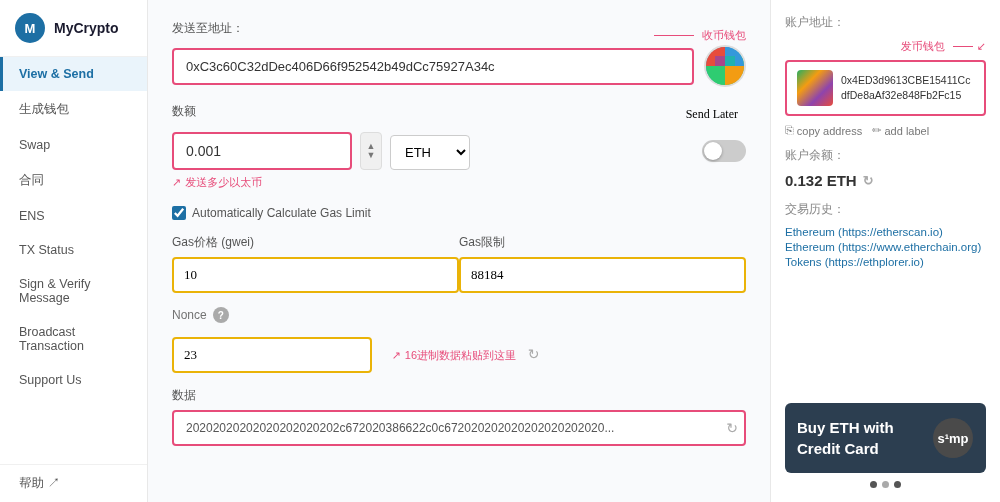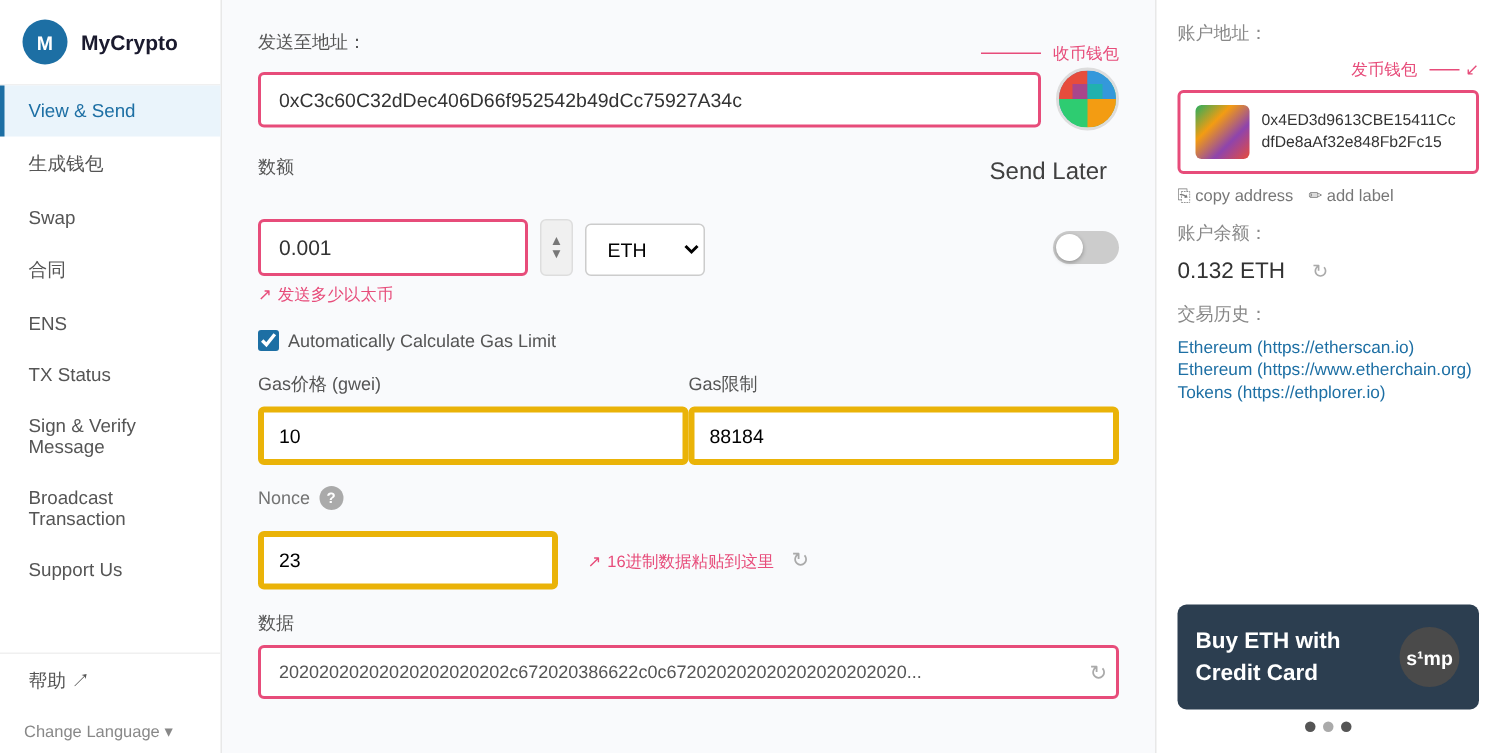--- a/index.html
+++ b/index.html
@@ -36,21 +36,21 @@
       padding: 10px 16px;
       cursor: pointer;
       color: #555;
       font-size: 12.5px;
       border-left: 3px solid transparent;
     }
     .nav-item.active {
       color: #1d6fa4;
       border-left-color: #1d6fa4;
       background: #eaf4fb;
-      font-weight: 400;
+      font-weight: 700;
     }
     .nav-item.link-item {
       display: flex;
       align-items: center;
       gap: 4px;
     }
     .nav-spacer { flex: 1; }
     .nav-bottom { border-top: 1px solid #f0f0f0; }
     .change-lang {
       padding: 8px 16px;
@@ -174,25 +174,26 @@
     }
     .checkbox-label { font-size: 12px; color: #555; }
     .two-col {
       display: grid;
       grid-template-columns: 1fr 1fr;
       margin-bottom: 14px;
     }
     .text-input {
       width: 100%;
       padding: 8px 10px;
-      border: 4px solid #eab308;
+      border: 2px solid #eab308;
       border-radius: 4px;
       font-size: 13px;
       background: #fff;
       outline: none;
+      font-family: Liberation Serif, serif;
     }
     .nonce-row {
       display: flex;
       align-items: center;
       gap: 6px;
       margin-bottom: 14px;
     }
     .nonce-label {
       font-size: 12px;
       color: #737373;
@@ -283,24 +284,24 @@
       display: flex;
       align-items: center;
       gap: 3px;
       cursor: pointer;
       color: #777;
     }
     .balance-section { margin-bottom: 12px; }
     .balance-value {
       font-size: 15px;
       color: #333;
-      font-weight: 400;
-      display: flex;
-      align-items: center;
-      gap: 18px;
+      font-weight: 700;
+      display: flex;
+      align-items: center;
+      gap: 6px;
     }
     .refresh-btn {
       color: #aaa;
       cursor: pointer;
       font-size: 13px;
     }
     .history-section { margin-bottom: 14px; }
     .history-link {
       display: block;
       color: #1d6fa4;
@@ -396,23 +397,20 @@
   <div class="nav-item">
     <span>Broadcast Transaction</span>
   </div>
   <div class="nav-item">
     <span>Support Us</span>
   </div>
   <div class="nav-spacer"></div>
   <div class="nav-bottom">
     <div class="nav-item link-item">
       <span>帮助 ↗</span>
-    </div>
-    <div class="change-lang">
-      <span>Change Language ▾</span>
     </div>
   </div>
 </nav>
 
 <main class="main-content">
 
   <div class="field-section">
     <div style="display:flex; justify-content:space-between; align-items:flex-end; margin-bottom:2px;">
       <span class="field-label">发送至地址：</span>
       <span class="anno-tag">
@@ -429,23 +427,23 @@
           <rect x="0" y="19" width="19" height="19" fill="#2ecc71"></rect>
           <rect x="19" y="19" width="19" height="19" fill="#f39c12"></rect>
           <rect x="9" y="9" width="10" height="10" fill="#8e44ad" opacity="0.7"></rect>
           <rect x="19" y="9" width="10" height="10" fill="#1abc9c" opacity="0.7"></rect>
         </svg>
       </div>
     </div>
   </div>
 
   <div class="field-section">
-    <div style="display:flex; justify-content:space-between; align-items:center; margin-bottom:20px;gap:16px;">
+    <div style="display:flex; justify-content:space-between; align-items:center; margin-bottom:6px;gap:16px;">
       <span class="field-label">数额</span>
-      <span class="send-later-label" style="font-size:16px; color:#404040; margin-right:8px;">Send Later</span>
+      <span class="send-later-label" style="font-size:12px; color:#000000; margin-right:8px;font-family:Liberation Serif, serif;">Send Later</span>
     </div>
     <div style="display:flex; align-items:center; gap:8px;">
       <div class="amount-row">
         <input class="amount-input" type="text" value="0.001" style="">
         <div class="amount-arrows">
           <span style="font-size:9px; line-height:1;">▲</span>
           <span style="font-size:9px; line-height:1;">▼</span>
         </div>
         <select class="currency-select">
           <option>ETH</option>

